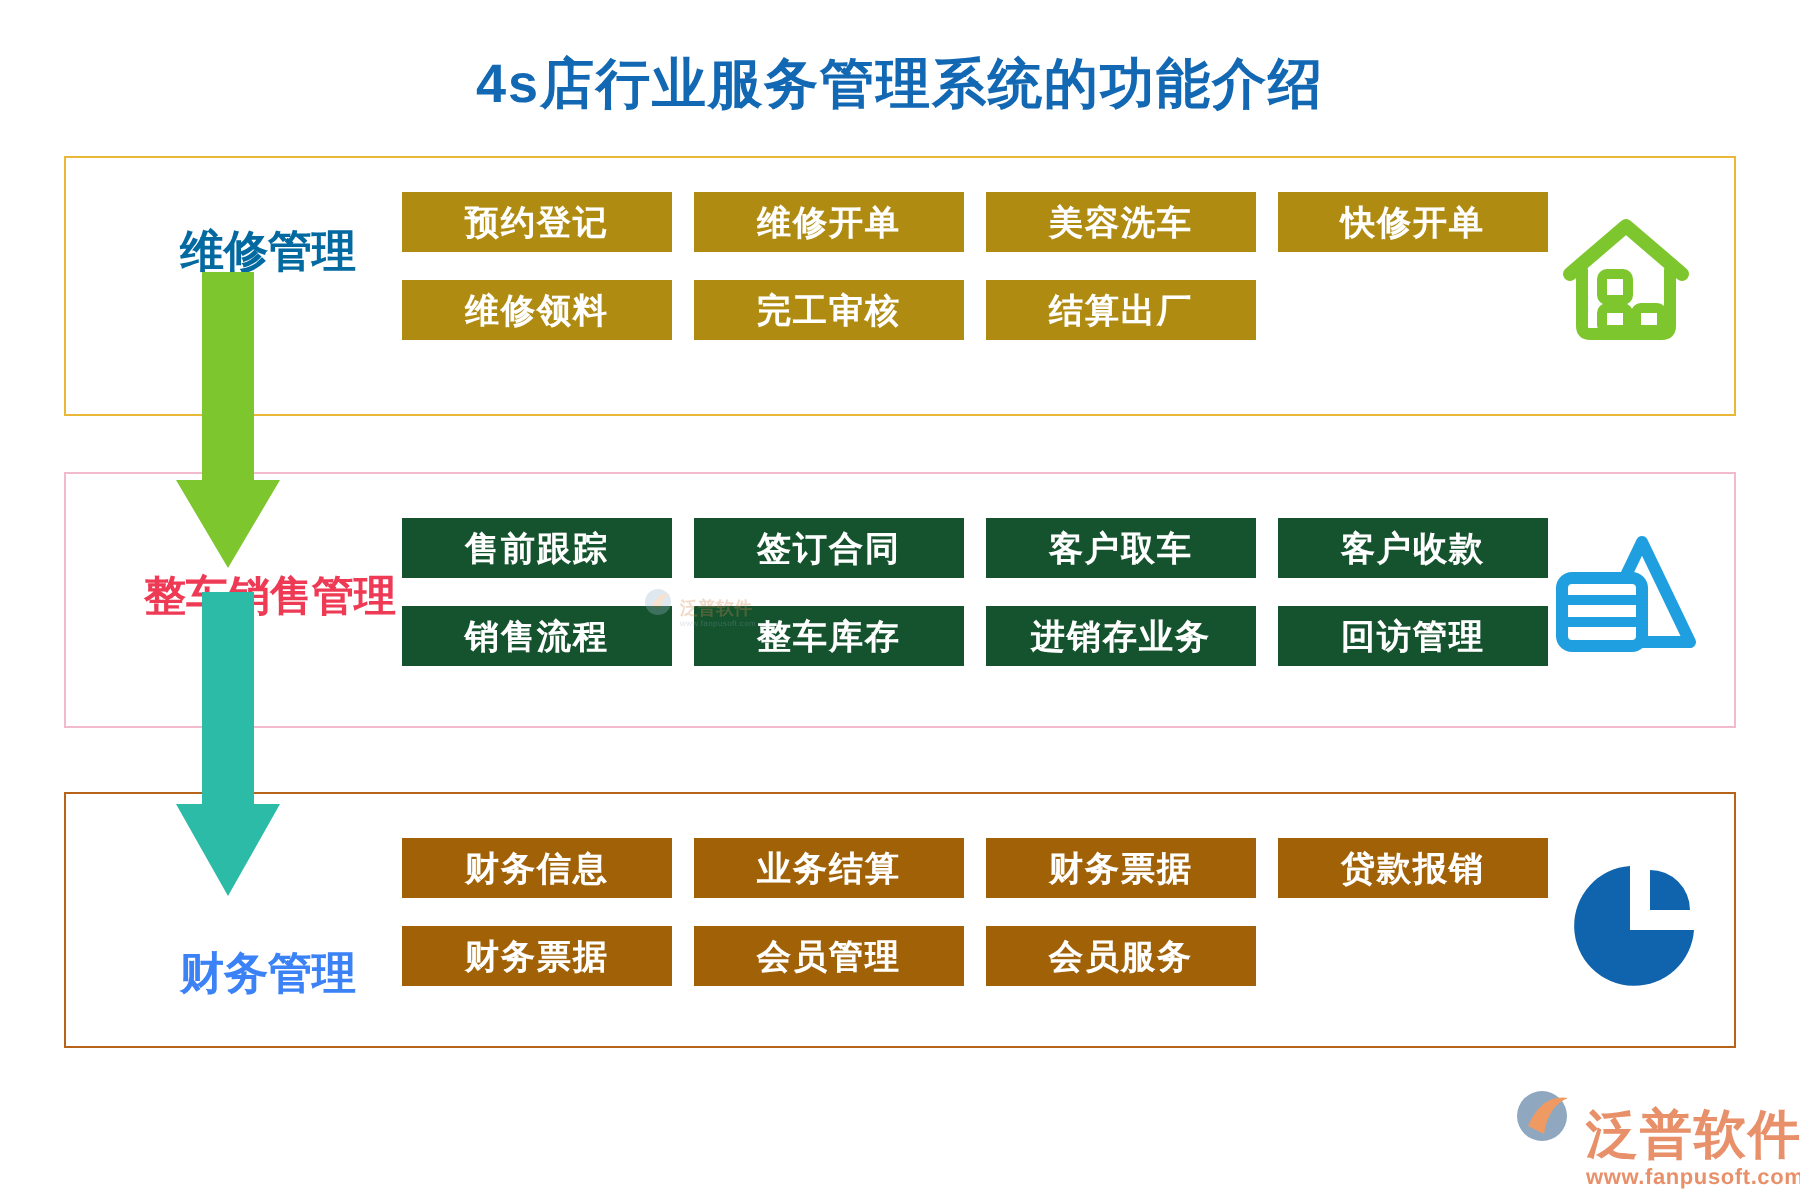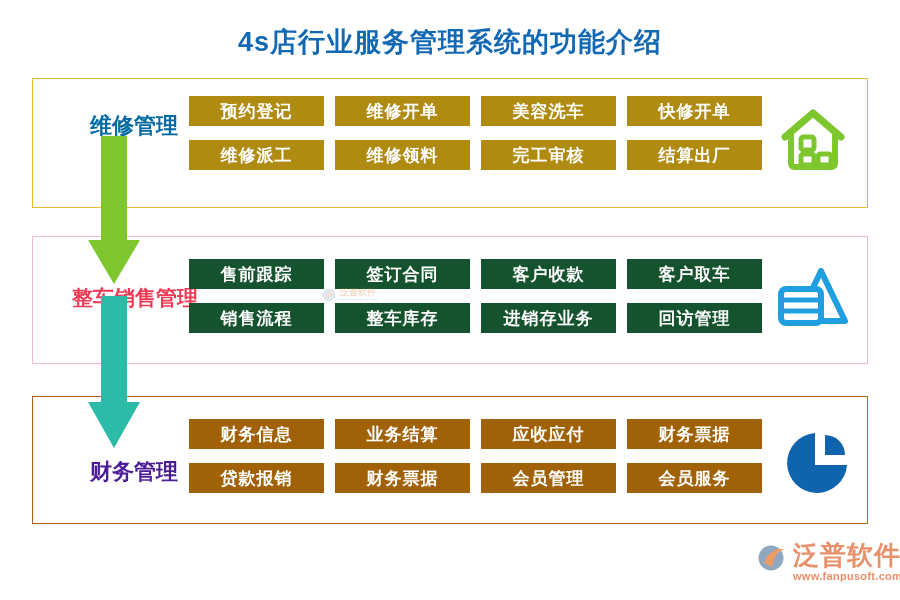--- a/index.html
+++ b/index.html
@@ -35,26 +35,26 @@
 
   .sec-label{
     position:absolute;
     left:6px;width:190px;
     text-align:center;
     font-size:22px;font-weight:bold;
     white-space:nowrap;
   }
   #sec-0 .sec-label{top:32px;color:#0369a1;}
   #sec-1 .sec-label{top:47px;color:#ef3a55;font-size:21px;left:2px;width:200px;}
-  #sec-2 .sec-label{top:60px;color:#4c1d95;}
+  #sec-2 .sec-label{top:75px;color:#3b82f6;}
 
   
   .grid{
     position:absolute;
-    left:156px;top:17px;
+    left:168px;top:17px;
     width:610px;
     display:grid;
     grid-template-columns:repeat(4,135px);
     grid-template-rows:30px 30px;
     column-gap:11px;row-gap:14px;
   }
   .btn{
     display:flex;align-items:center;justify-content:center;
     font-size:17px;font-weight:bold;color:#ffffff;
     letter-spacing:1px;
@@ -91,20 +91,21 @@
   .wm-sub{font-size:4px;color:#8fa4bb;letter-spacing:.2px;}
 
   
   .logo{
     position:absolute;left:758px;top:542px;
     display:flex;align-items:flex-start;gap:5px;
   }
   .logo-mark{flex:0 0 auto;margin-top:2px;}
   .logo-txt{
     font-family:"Liberation Sans","DejaVu Sans",sans-serif;
+    margin-top:12px;
   }
   .logo-name{
     font-size:26px;font-weight:bold;color:#e8906a;
     line-height:1;letter-spacing:1px;
   }
   .logo-url{
     font-size:11px;font-weight:bold;color:#e8906a;
     letter-spacing:.3px;margin-top:2px;
   }
 </style>
@@ -116,21 +117,20 @@
   <div class="title">4s店行业服务管理系统的功能介绍</div>
 
   <div class="section" id="sec-0">
     <div class="sec-label">维修管理</div>
 
     <div class="grid">
       <div class="btn">预约登记</div>
       <div class="btn">维修开单</div>
       <div class="btn">美容洗车</div>
       <div class="btn">快修开单</div>
-      <div class="btn">维修派工</div>
       <div class="btn">维修领料</div>
       <div class="btn">完工审核</div>
       <div class="btn">结算出厂</div>
     </div>
 
     <div class="sec-icon">
       <svg width="80" height="80" viewBox="0 0 80 80">
         <path d="M12 36 L40 12 L68 36" fill="none" stroke="#7ec62e" stroke-width="7" stroke-linecap="round" stroke-linejoin="round"></path>
         <path d="M18 34 L18 62 Q18 66 22 66 L58 66 Q62 66 62 62 L62 34" fill="none" stroke="#7ec62e" stroke-width="6" stroke-linecap="round" stroke-linejoin="round"></path>
         <rect x="28" y="36" width="13" height="13" rx="2.5" fill="none" stroke="#7ec62e" stroke-width="5"></rect>
@@ -139,22 +139,22 @@
       </svg>
     </div>
   </div>
 
   <div class="section" id="sec-1">
     <div class="sec-label">整车销售管理</div>
 
     <div class="grid">
       <div class="btn">售前跟踪</div>
       <div class="btn">签订合同</div>
+      <div class="btn">客户取车</div>
       <div class="btn">客户收款</div>
-      <div class="btn">客户取车</div>
       <div class="btn">销售流程</div>
       <div class="btn">整车库存</div>
       <div class="btn">进销存业务</div>
       <div class="btn">回访管理</div>
     </div>
 
     <div class="sec-icon">
       <svg width="80" height="80" viewBox="0 0 80 80">
         <path d="M48 12 L72 62 L24 62 Z" fill="none" stroke="#1f9fe0" stroke-width="6" stroke-linejoin="round"></path>
         <rect x="8" y="30" width="40" height="34" rx="5" fill="#ffffff" stroke="#1f9fe0" stroke-width="6"></rect>
@@ -163,21 +163,20 @@
       </svg>
     </div>
   </div>
 
   <div class="section" id="sec-2">
     <div class="sec-label">财务管理</div>
 
     <div class="grid">
       <div class="btn">财务信息</div>
       <div class="btn">业务结算</div>
-      <div class="btn">应收应付</div>
       <div class="btn">财务票据</div>
       <div class="btn">贷款报销</div>
       <div class="btn">财务票据</div>
       <div class="btn">会员管理</div>
       <div class="btn">会员服务</div>
     </div>
 
     <div class="sec-icon">
       <svg width="72" height="72" viewBox="0 0 72 72">
         <path d="M34 6 A30 30 0 1 0 66 38 L34 38 Z" fill="#1063ad"></path>

